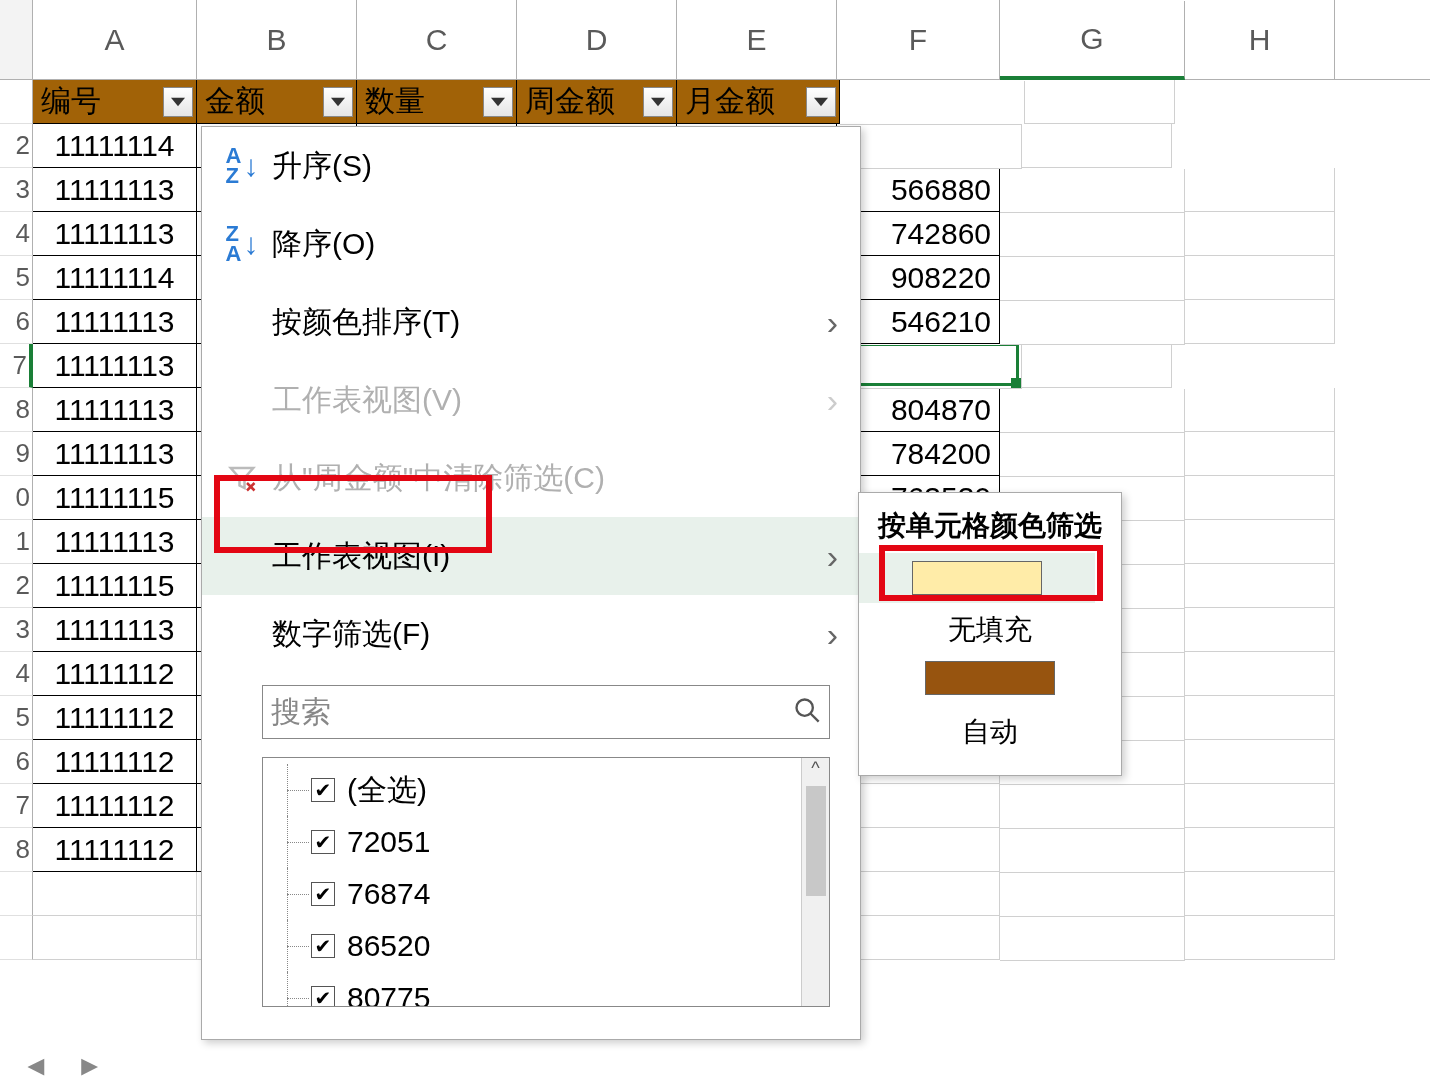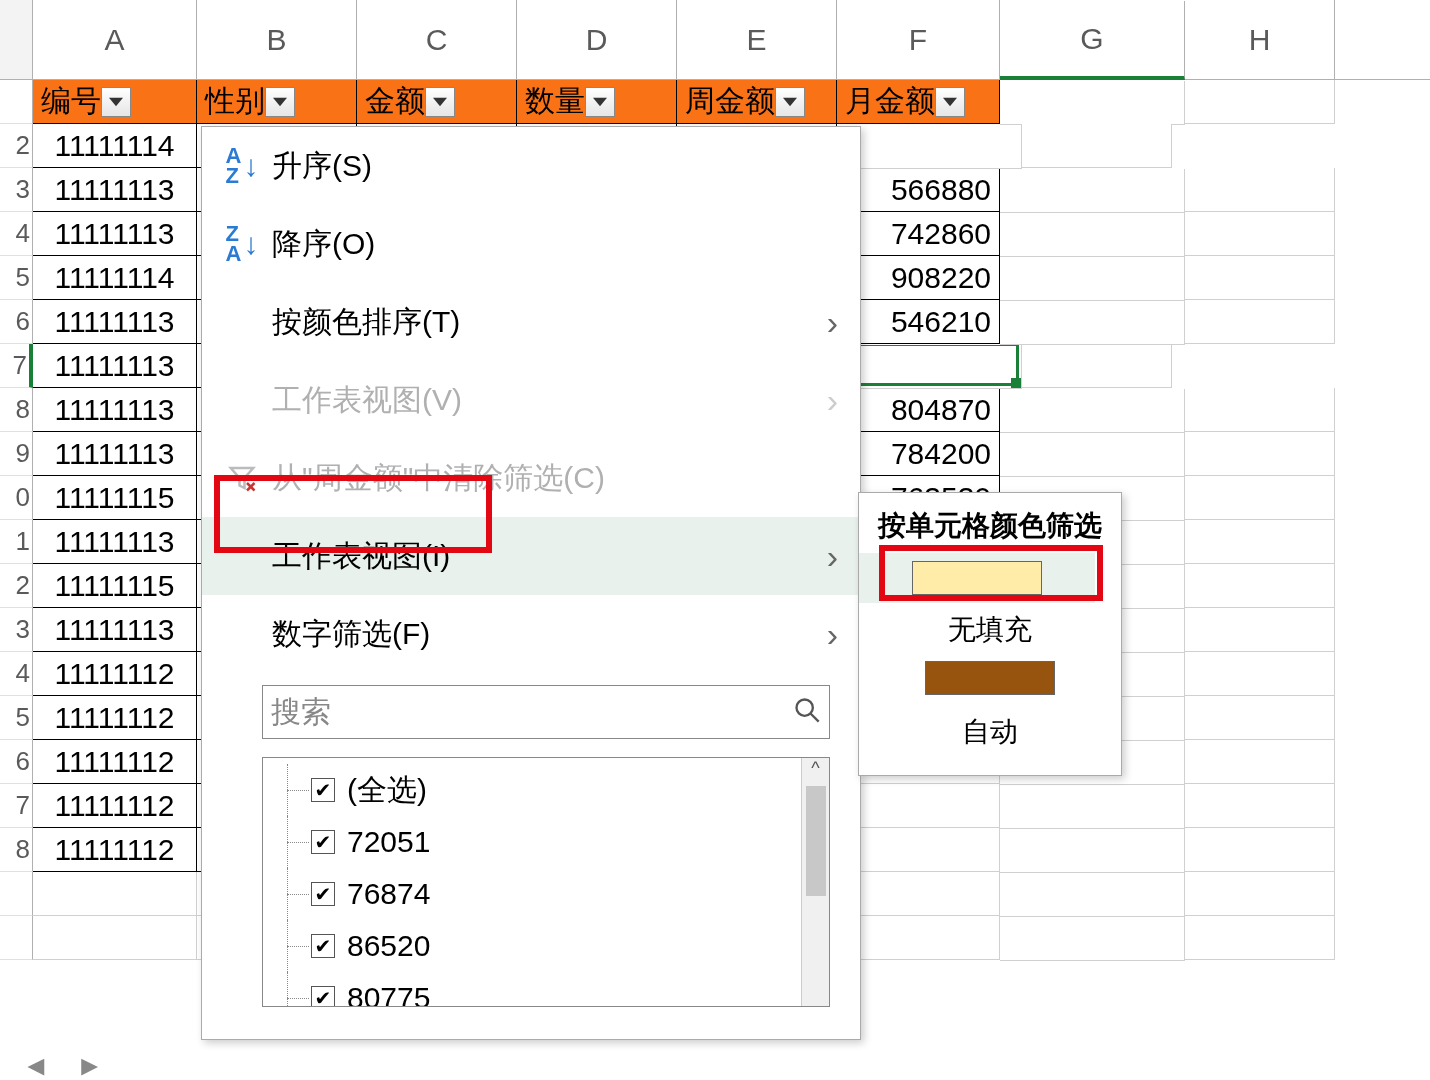--- a/index.html
+++ b/index.html
@@ -78,25 +78,25 @@
     font-size: 30px;
     background:#fff;
     overflow:hidden;
   }
   .cell.center { justify-content: center; }
   .cell.right { justify-content: flex-end; }
   .cell.noborder { border-right:1px solid #d0d0d0; border-bottom:1px solid #d0d0d0;}
 
   
   .hdr-cell {
-    display:flex; align-items:center; 
+    display:flex; align-items:center; justify-content:space-between;
     border-right:1px solid #000; border-bottom:1px solid #000;
     padding-left:8px; font-size:30px;
     height:44px;
-    background:#f97316;
+    background:#a16207;
   }
   .filter-btn {
     width: 30px; height: 30px;
     border: 1px solid #888;
     background: linear-gradient(#fff,#e5e5e5);
     display:flex; align-items:center; justify-content:center;
     margin-right:3px;
   }
   .filter-btn svg { width:14px; height:10px;}
   
@@ -262,28 +262,20 @@
     <div class="col-head col-E">E</div>
     <div class="col-head col-F">F</div>
     <div class="col-head col-G">G</div>
     <div class="col-head col-H">H</div>
   </div>
 
   <div class="sheet-row">
     <div class="rownum"></div>
     <div class="hdr-cell col-A">
       <span>编号</span>
-      <span class="filter-btn">
-          <svg viewBox="0 0 10 6">
-            <path d="M0 0 L10 0 L5 6 Z" fill="#333"></path>
-          </svg>
-        </span>
-    </div>
-    <div class="hdr-cell col-B">
-      <span>性别</span>
       <span class="filter-btn">
           <svg viewBox="0 0 10 6">
             <path d="M0 0 L10 0 L5 6 Z" fill="#333"></path>
           </svg>
         </span>
     </div>
     <div class="hdr-cell col-C">
       <span>金额</span>
       <span class="filter-btn">
           <svg viewBox="0 0 10 6">

